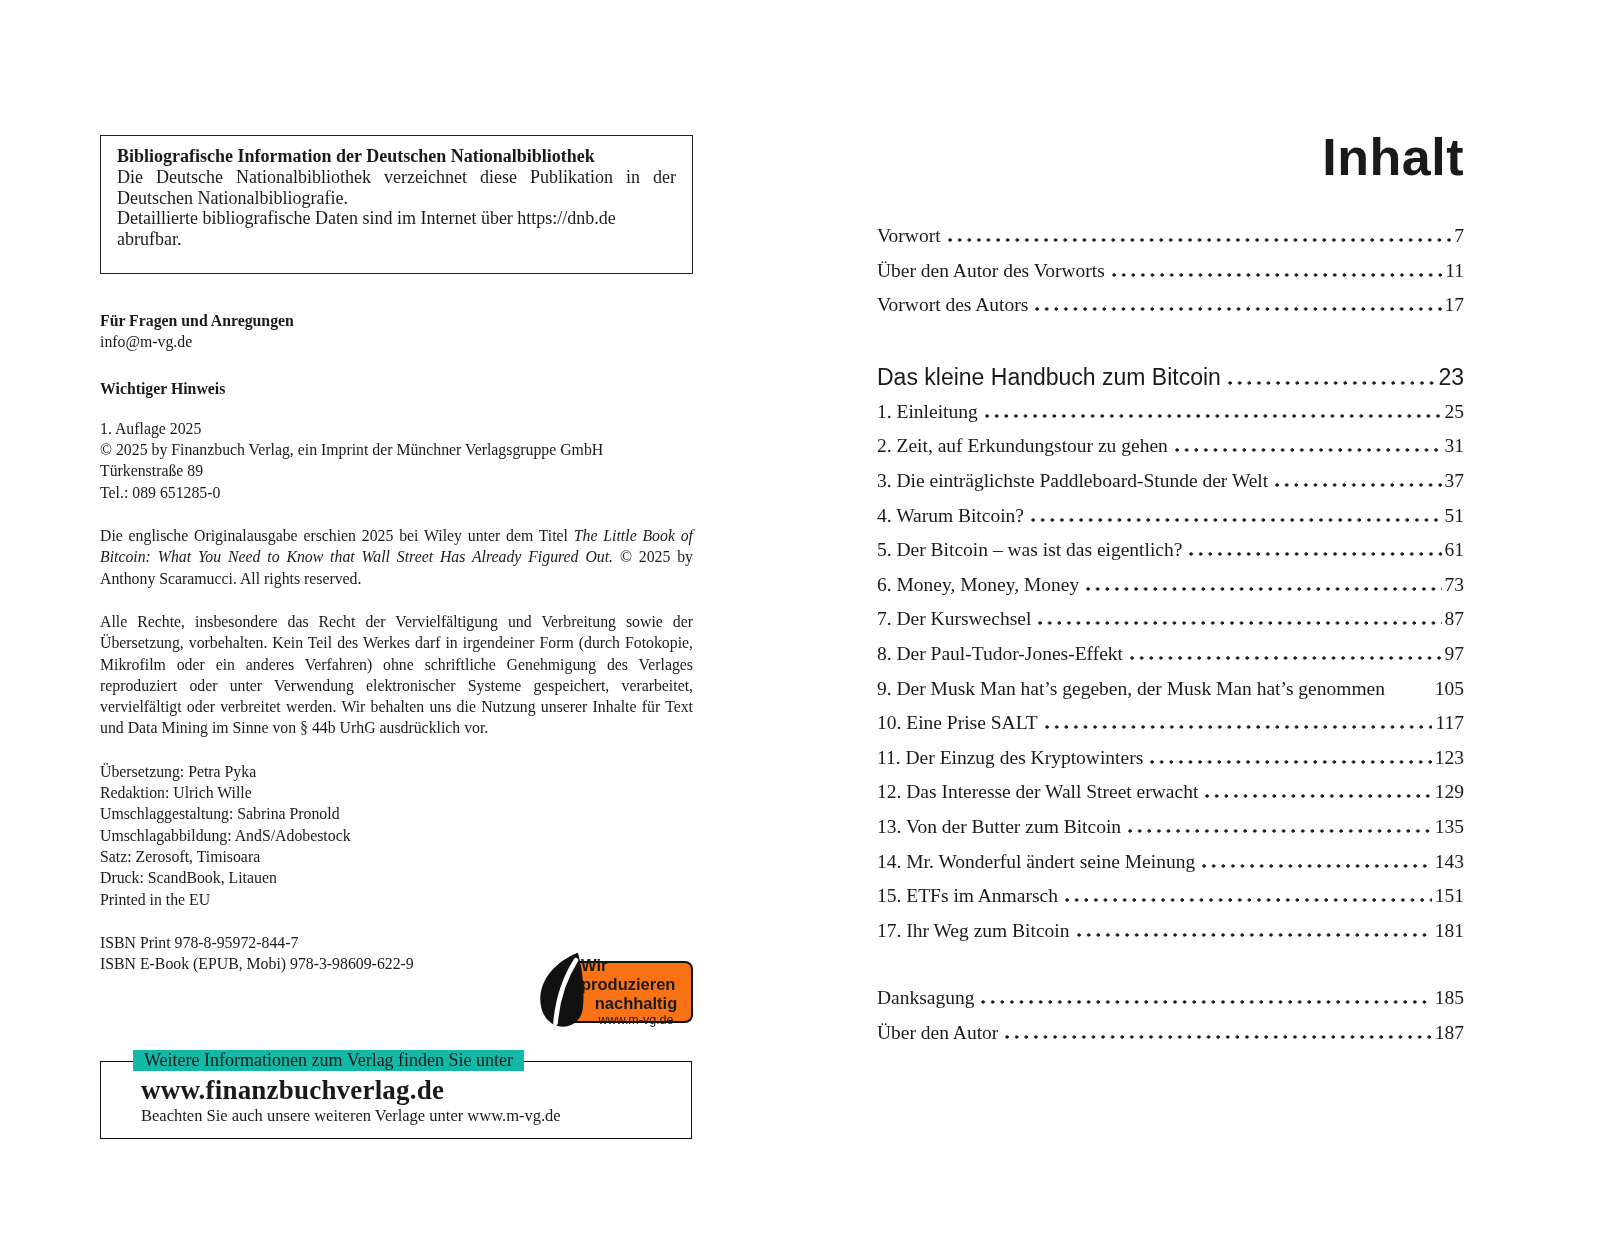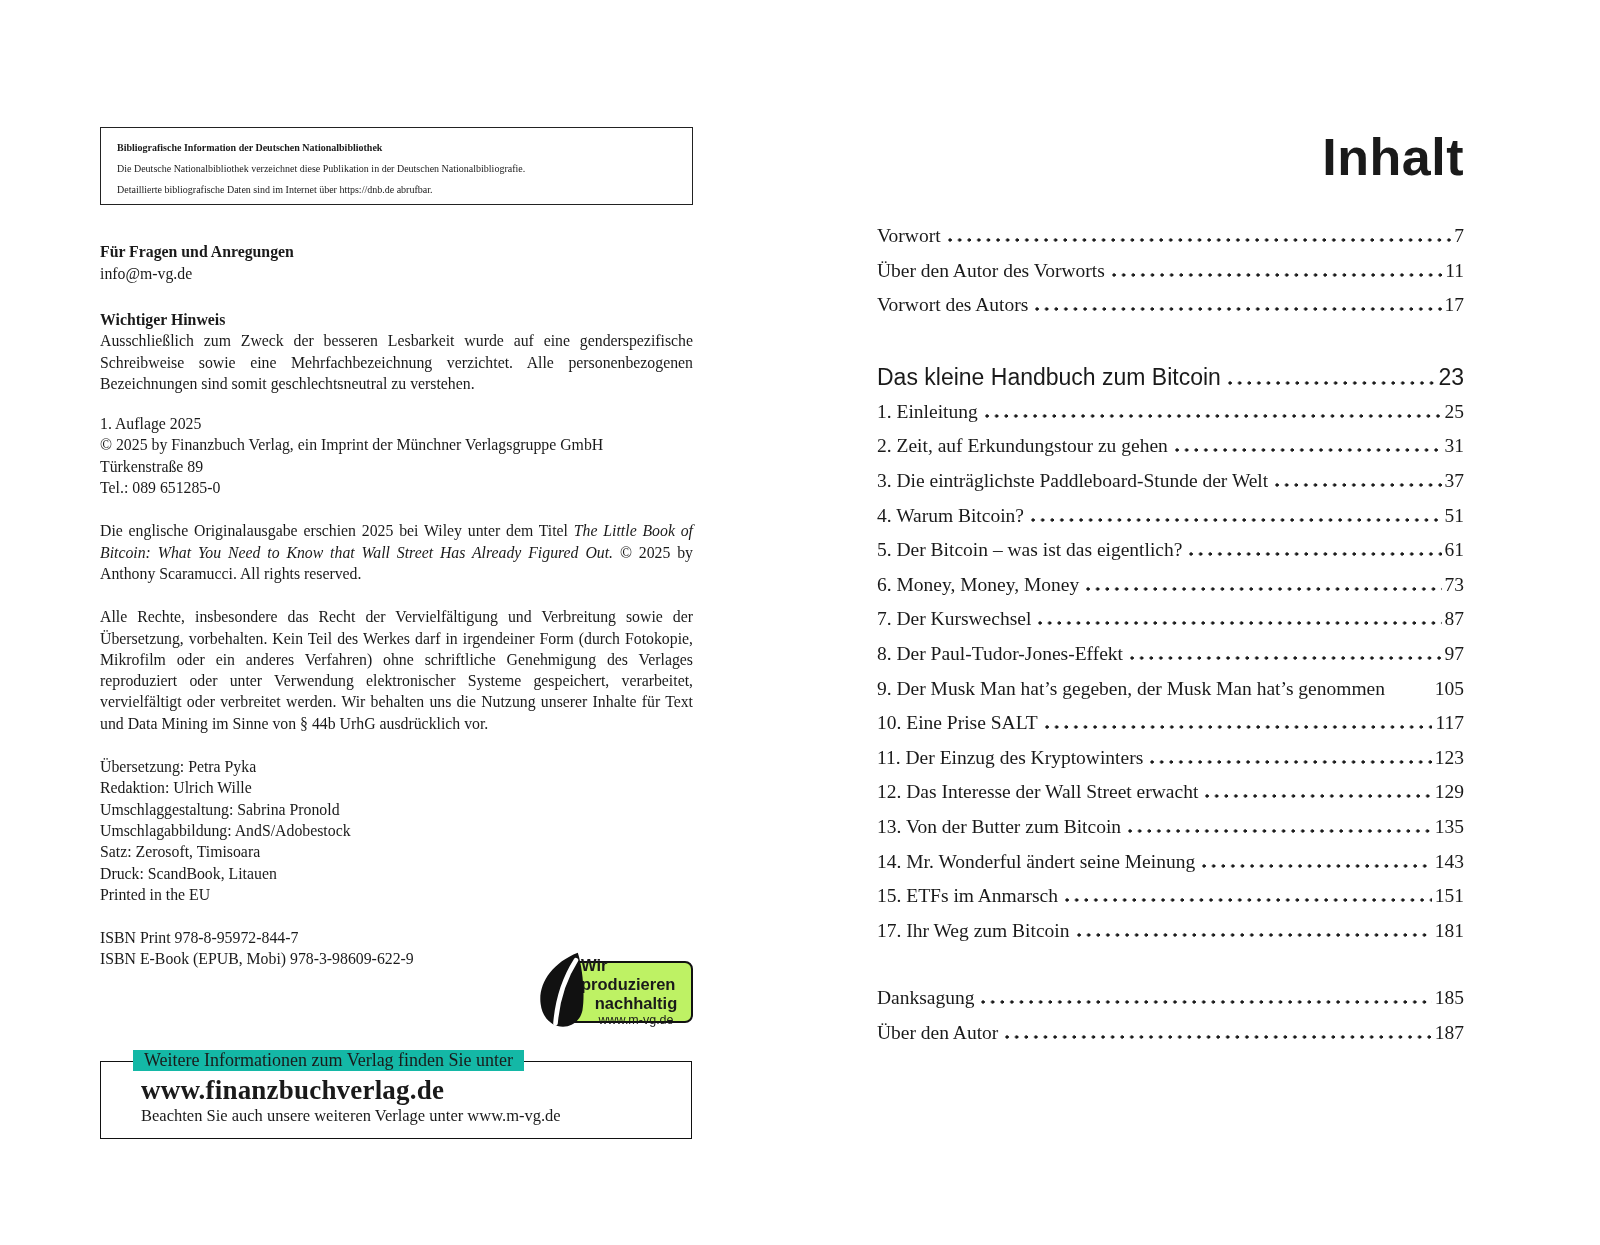--- a/index.html
+++ b/index.html
@@ -4,32 +4,32 @@
 <style>
   html,body{margin:0;padding:0;background:#ffffff;}
   .canvas{position:relative;width:1600px;height:1245px;background:#ffffff;color:#1a1a1a;
           font-family:"Liberation Serif","DejaVu Serif",serif;overflow:hidden;}
 
   
   .page-left{position:absolute;left:100px;top:127px;width:593px;font-size:15.8px;line-height:21.3px;}
   .page-left p{margin:0;}
   .bold{font-weight:bold;}
   .just{text-align:justify;}
-  .biblio-box{box-sizing:border-box;border:1.5px solid #222;padding:10px 16px 4px 16px;
-              font-size:10px;line-height:20.8px;}
+  .biblio-box{box-sizing:border-box;border:1.5px solid #222;padding:10px 16px 23px 16px;
+              font-size:18px;line-height:20.8px;margin-top:8px;}
   .blk{margin-top:22px;}
   .blk-contact{margin-top:36px;}
   .blk-notice{margin-top:25px;}
   .blk-edition{margin-top:19px;}
   .ital{font-style:italic;}
 
   
   .sustain{position:absolute;top:824px;right:0px;width:160px;height:78px;}
   .sustain-box{position:absolute;left:30px;right:0;top:10px;bottom:6px;border:2.5px solid #111;
-               border-radius:8px;background:#bef264;display:flex;flex-direction:column;justify-content:center;
+               border-radius:8px;background:#f97316;display:flex;flex-direction:column;justify-content:center;
                align-items:center;padding-left:16px;font-family:"Liberation Sans","DejaVu Sans",sans-serif;}
   .sustain-box .l1,.sustain-box .l2{font-weight:bold;font-size:16.5px;line-height:19px;}
   .sustain-box .l3{font-size:12.5px;line-height:15px;}
   .leaf{position:absolute;left:0;top:0;width:58px;height:78px;}
 
   
   .pubbox{position:absolute;left:0;right:1px;top:934px;height:78px;border:1.6px solid #111;box-sizing:border-box;}
   .pubbox .legend{position:absolute;top:-12px;left:32px;background:#14b8a6;padding:0 11px;font-size:18px;
                   white-space:nowrap;}
   .pubbox .inner{padding:13px 0 0 40px;}
@@ -65,21 +65,20 @@
       <p>Detaillierte bibliografische Daten sind im Internet über https://dnb.de abrufbar.</p>
     </div>
 
     <div class="blk blk-contact">
       <p class="bold">Für Fragen und Anregungen</p>
       <p>info@m-vg.de</p>
     </div>
 
     <div class="blk blk-notice">
       <p class="bold">Wichtiger Hinweis</p>
-      <p class="just">Ausschließlich zum Zweck der besseren Lesbarkeit wurde auf eine genderspezifische Schreibweise sowie eine Mehrfachbezeichnung verzichtet. Alle personenbezogenen Bezeichnungen sind somit geschlechtsneutral zu verstehen.</p>
     </div>
 
     <div class="blk blk-edition">
       <p>1. Auflage 2025</p>
       <p>© 2025 by Finanzbuch Verlag, ein Imprint der Münchner Verlagsgruppe GmbH</p>
       <p>Türkenstraße 89</p>
       <p>Tel.: 089 651285-0</p>
     </div>
 
     <div class="blk">

